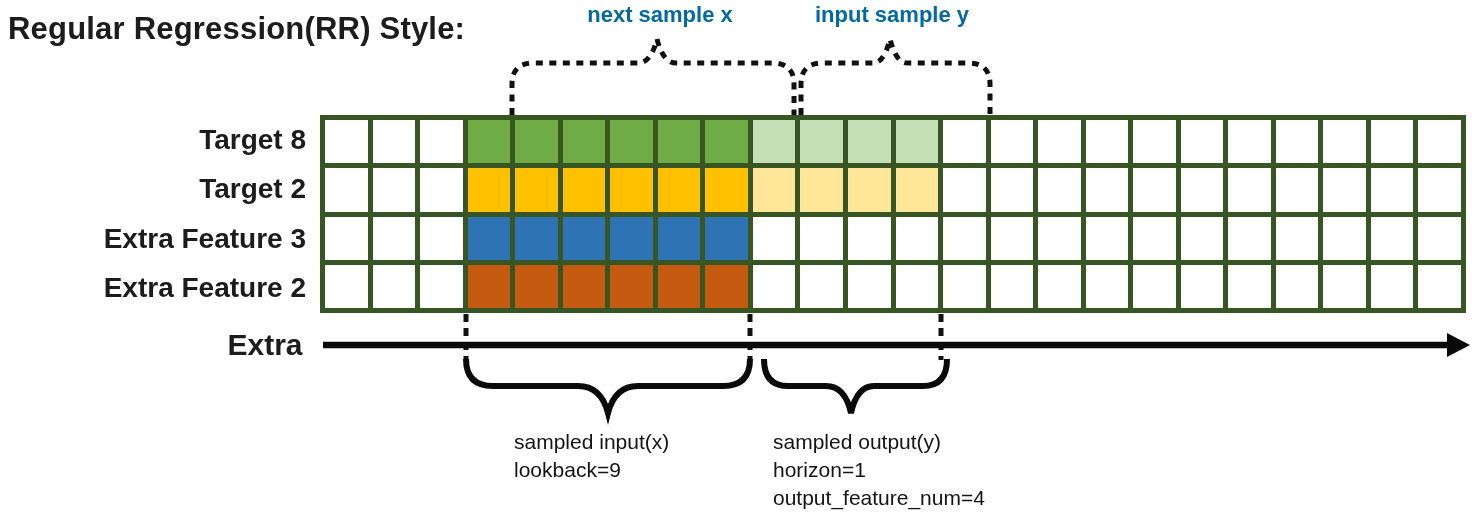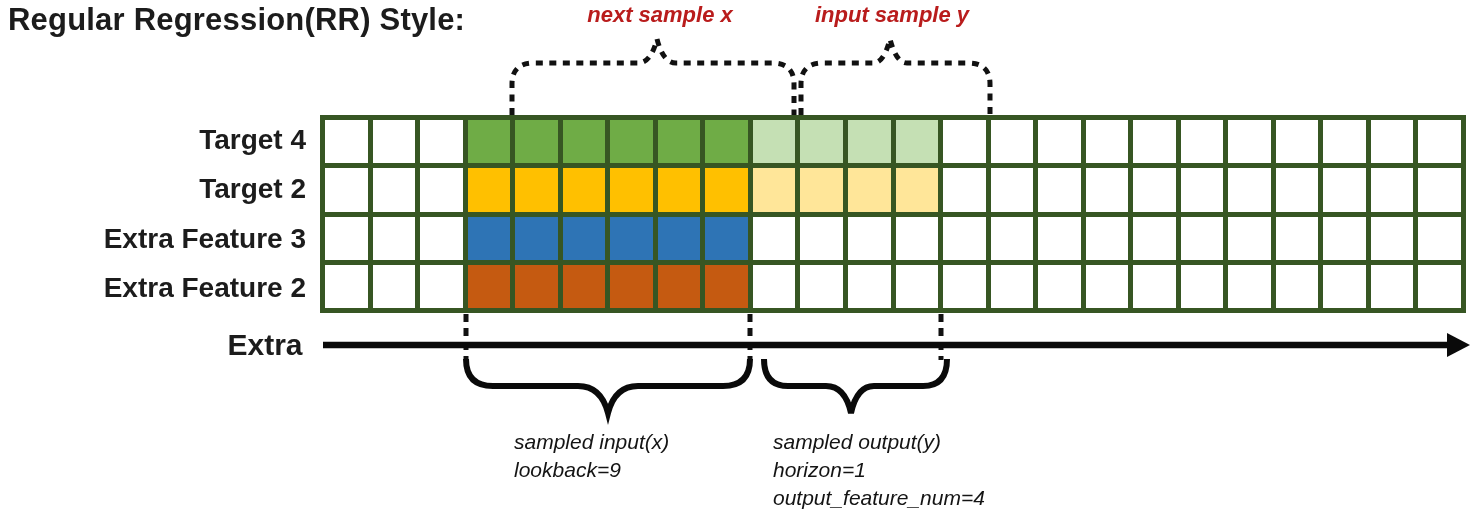--- a/index.html
+++ b/index.html
@@ -1,26 +1,26 @@
 <!DOCTYPE html>
 <html><head>
 <meta charset="utf-8">
 <style>
   html,body{margin:0;padding:0;background:#ffffff;}
   .canvas{
     position:relative;width:1476px;height:516px;background:#ffffff;overflow:hidden;
     font-family:"Liberation Sans","DejaVu Sans",sans-serif;color:#111;
   }
   .title{
-    position:absolute;left:8px;top:2px;font-size:31px;font-weight:700;color:#1c1c1c;
+    position:absolute;left:8px;top:11px;font-size:31px;font-weight:700;color:#1c1c1c;
     letter-spacing:0.2px;white-space:nowrap;
   }
   .next-label{
-    position:absolute;top:2px;transform:translateX(-50%);font-size:22px;font-style:italic;
-    font-weight:600;color:#b91c1c;white-space:nowrap;
+    position:absolute;top:2px;transform:translateX(-50%);font-size:22px;
+    font-weight:600;color:#0369a1;white-space:nowrap;
   }
   .svg-overlay{position:absolute;left:0;top:0;width:1476px;height:516px;pointer-events:none;}
   .grid{
     position:absolute;left:320px;top:115px;width:1146px;height:198px;box-sizing:border-box;
     display:grid;grid-template-columns:repeat(24,1fr);grid-template-rows:repeat(4,1fr);
     gap:5px;padding:5px;
   }
   .cell{background:#fff;}
   .row-labels{
     position:absolute;left:0;top:115px;width:306px;height:198px;display:flex;flex-direction:column;
@@ -32,21 +32,21 @@
   .time-label{
     position:absolute;left:222px;top:328px;width:86px;height:34px;line-height:34px;
     font-size:30px;font-weight:700;color:#1c1c1c;text-align:center;
   }
   .anno{
     position:absolute;top:428px;font-size:21px;font-weight:500;line-height:28px;color:#141414;
     white-space:nowrap;
   }
   .anno-input{left:514px;}
   .anno-output{left:773px;}
-  .anno div{white-space:nowrap;font-style:italic;}
+  .anno div{white-space:nowrap;}
 </style>
 </head>
 <body>
 
 <div class="canvas">
 
   <div class="title">Regular Regression(RR) Style:</div>
 
   <div class="next-label" style="left:660px;">next sample x</div>
   <div class="next-label" style="left:892px;">input sample y</div>
@@ -63,21 +63,21 @@
 
     <line x1="323" y1="345" x2="1450" y2="345" stroke="#0a0a0a" stroke-width="6.5"></line>
     <polygon points="1447,333 1470,345 1447,357" fill="#0a0a0a"></polygon>
 
     <path d="M 466,359 Q 466,386 493,386 L 578,386 Q 601,386 608,413 Q 615,386 638,386 L 723,386 Q 750,386 750,359" fill="none" stroke="#0a0a0a" stroke-width="6"></path>
 
     <path d="M 764,359 Q 764,386 788,386 L 826,386 Q 845,386 851,413 Q 857,386 874,386 L 923,386 Q 947,386 947,359" fill="none" stroke="#0a0a0a" stroke-width="6"></path>
   </svg>
 
   <div class="row-labels">
-    <div class="row-label">Target 4</div>
+    <div class="row-label">Target 8</div>
     <div class="row-label">Target 2</div>
     <div class="row-label">Extra Feature 3</div>
     <div class="row-label">Extra Feature 2</div>
   </div>
 
   <div class="grid" style="background: rgb(55, 86, 35);">
       <div class="cell" style="background: rgb(255, 255, 255);"></div>
       <div class="cell" style="background: rgb(255, 255, 255);"></div>
       <div class="cell" style="background: rgb(255, 255, 255);"></div>
       <div class="cell" style="background: rgb(111, 172, 70);"></div>

